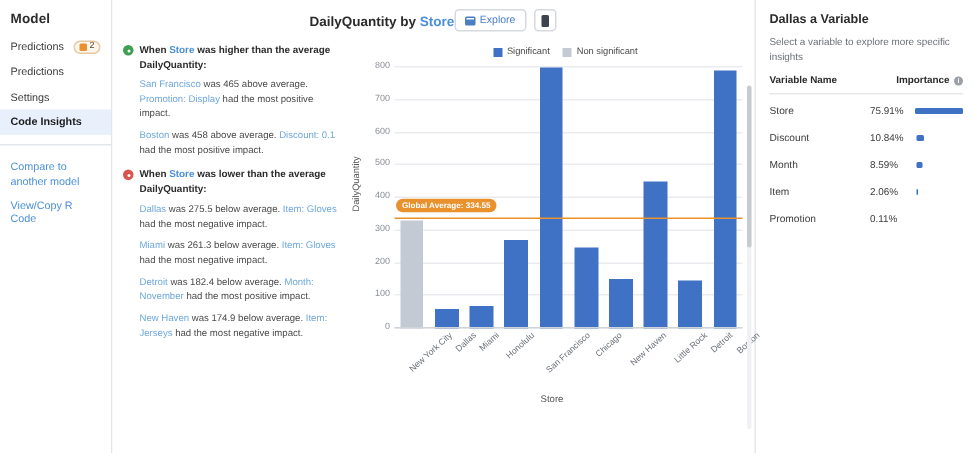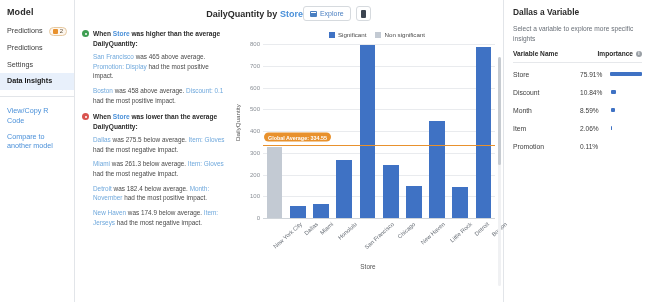--- a/index.html
+++ b/index.html
@@ -194,27 +194,27 @@
             <span>2</span>
           </span>
         </div>
         <div class="sb-item">
           <span>Predictions</span>
         </div>
         <div class="sb-item">
           <span>Settings</span>
         </div>
         <div class="sb-item active">
-          <span>Data Insights</span>
+          <span>Code Insights</span>
         </div>
       </div>
     <div class="sb-divider"></div>
     <div id="sb-links">
+        <div class="sb-link">Compare to another model</div>
         <div class="sb-link">View/Copy R Code</div>
-        <div class="sb-link">Compare to another model</div>
       </div>
   </div>
 
   <div class="main">
     <div class="main-header">
       <div class="main-title">
         <span>DailyQuantity by </span><span class="lnk">Store</span>
       </div>
       <div class="hdr-btns">
         <div class="btn">

